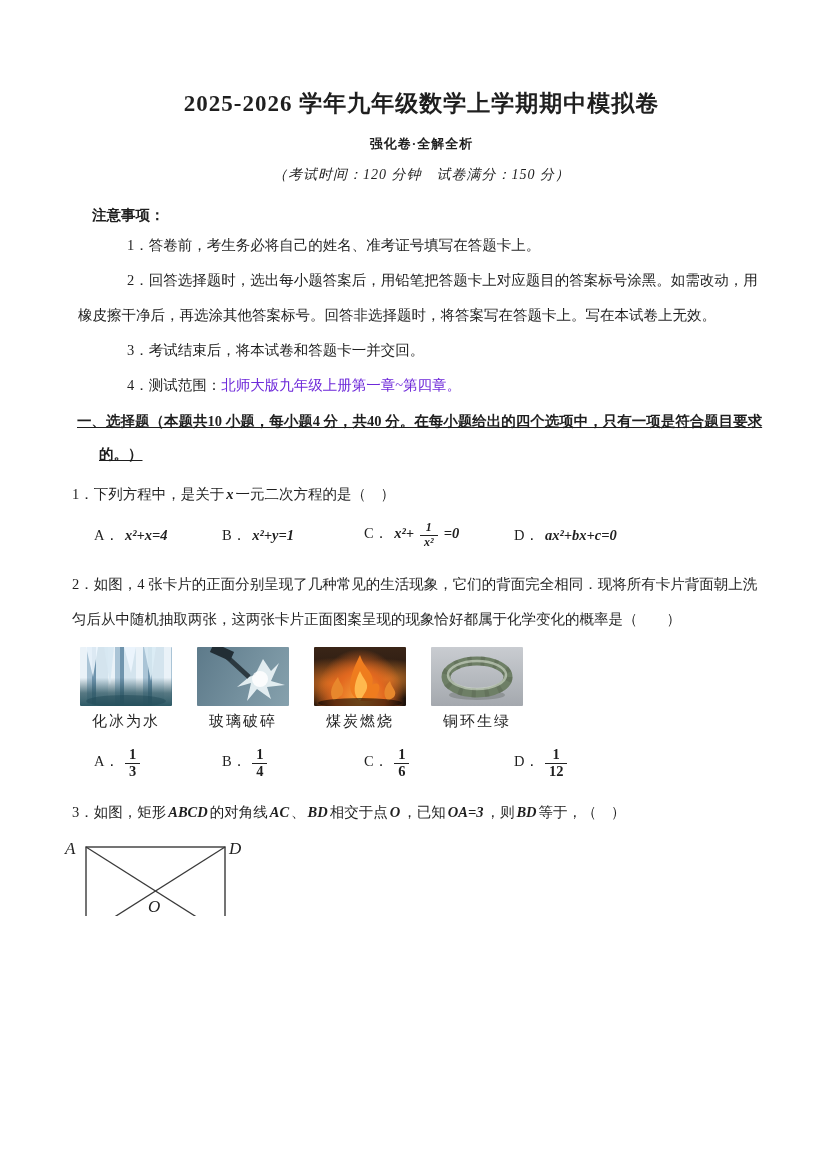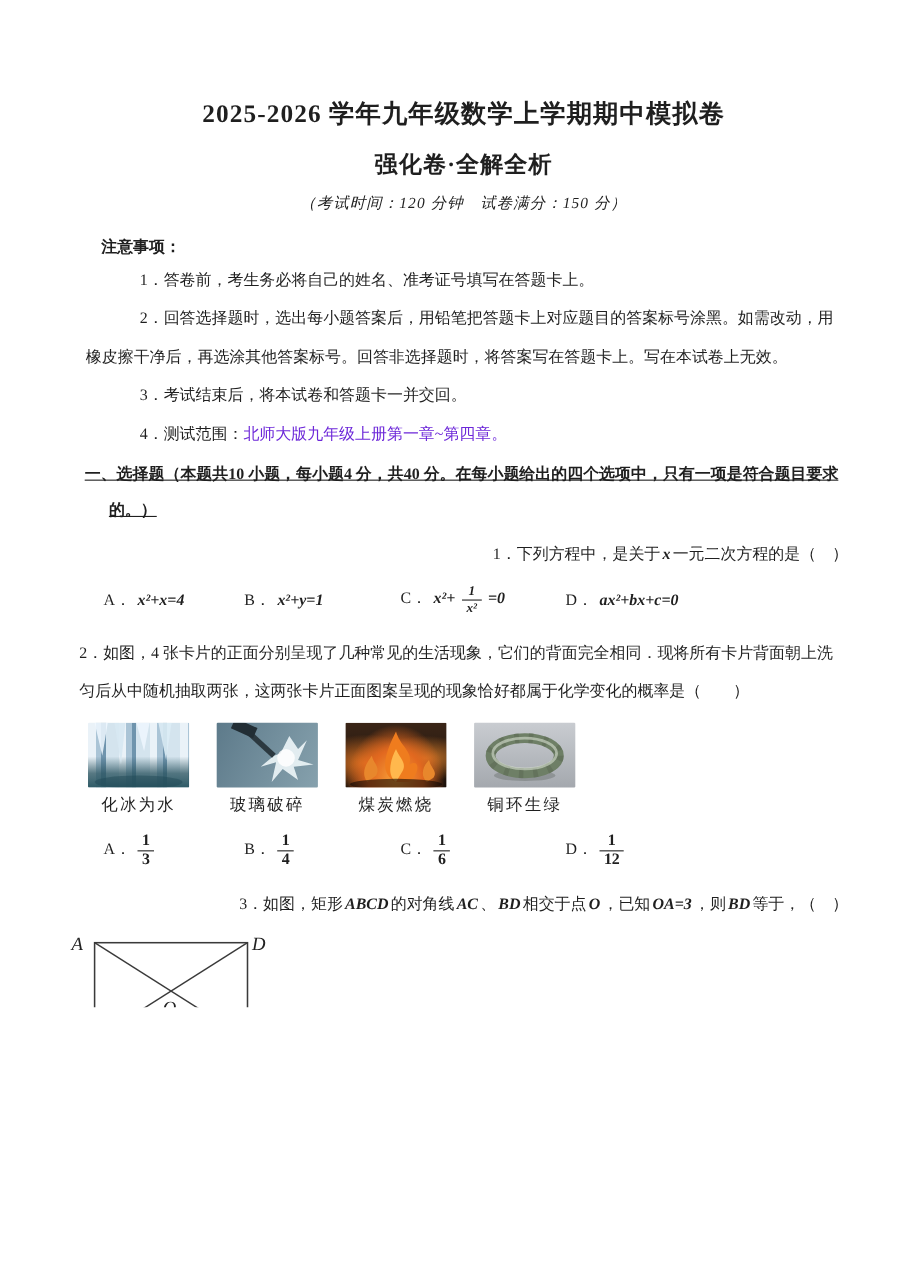--- a/index.html
+++ b/index.html
@@ -3,29 +3,29 @@
 <meta charset="utf-8">
 <style>
   html,body{margin:0;padding:0;background:#ffffff;}
   .page{
     width:827px;height:916px;box-sizing:border-box;position:relative;overflow:hidden;
     background:#ffffff;color:#1f1f1f;
     font-family:"Liberation Serif","DejaVu Serif",serif;font-size:14px;
     padding:0 56px 0 72px;
   }
   .title{margin:88px 0 0;text-align:center;font-size:23px;font-weight:bold;letter-spacing:1px;}
-  .subtitle{margin:16px 0 0;text-align:center;font-size:21px;font-weight:bold;letter-spacing:1px;}
+  .subtitle{margin:16px 0 0;text-align:center;font-size:13px;font-weight:bold;letter-spacing:1px;}
   .exam-info{margin:13px 0 0;text-align:center;font-size:14px;font-style:italic;letter-spacing:1px;}
   .notice{margin-top:18px;}
   .notice-heading{margin:0 0 0 20px;line-height:26px;font-weight:bold;font-size:14.5px;}
   .notice-item{margin:0 0 0 6px;text-indent:49px;line-height:35px;font-size:14.5px;}
   .red{color:#6d28d9;}
   .section-heading{font-weight:bold;font-size:14.5px;line-height:33px;margin:2px 0 0 5px;padding-left:22px;text-indent:-22px;text-decoration:underline;}
   .q-stem{margin:8px 0 0;line-height:35px;font-size:14.5px;}
-  .q-stem.tight{line-height:30px;text-align:right;}
+  .q-stem.tight{line-height:30px;}
   .m{font-style:italic;font-weight:bold;font-family:"Liberation Serif","DejaVu Serif",serif;margin:0 2px;}
   .olabel{margin-right:4px;}
   .options{display:flex;align-items:center;margin:2px 0 0 22px;font-size:14.5px;}
   .row-q1{height:48px;}
   .row-q2{height:52px;margin-top:6px;}
   .row-q3{height:30px;margin-top:2px;}
   .ow1{width:128px;}.ow2{width:142px;}.ow3{width:150px;}.ow4{flex:1;}
   .frac{display:inline-block;vertical-align:middle;text-align:center;line-height:1.1;margin:0 2px;}
   .frac .num,.frac .den{display:block;padding:0 4px;}
   .frac .den{border-top:1.4px solid #222;}

